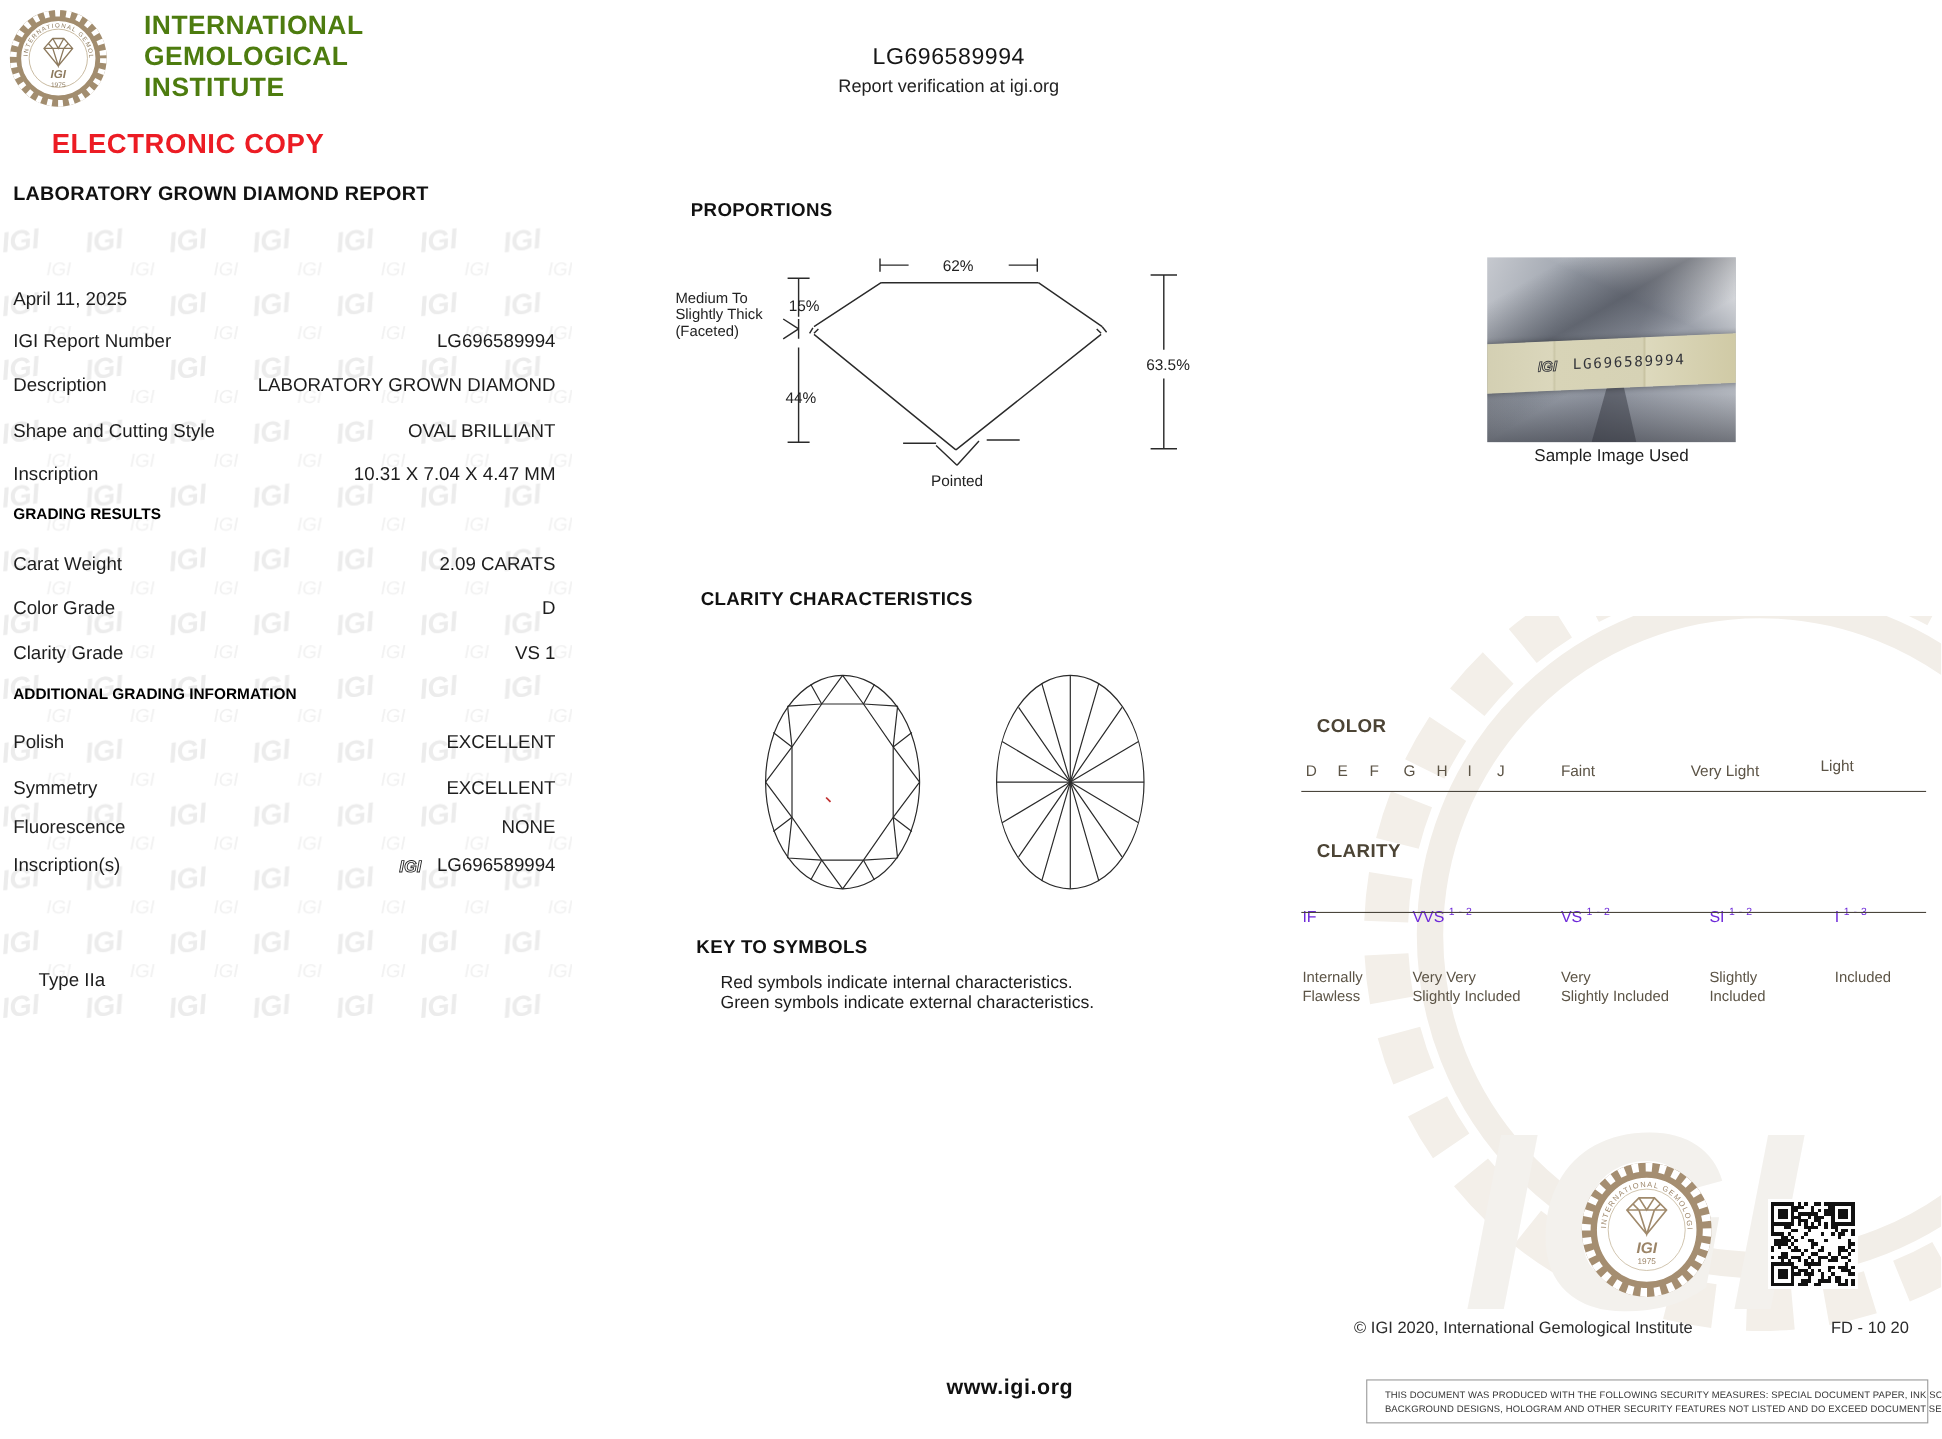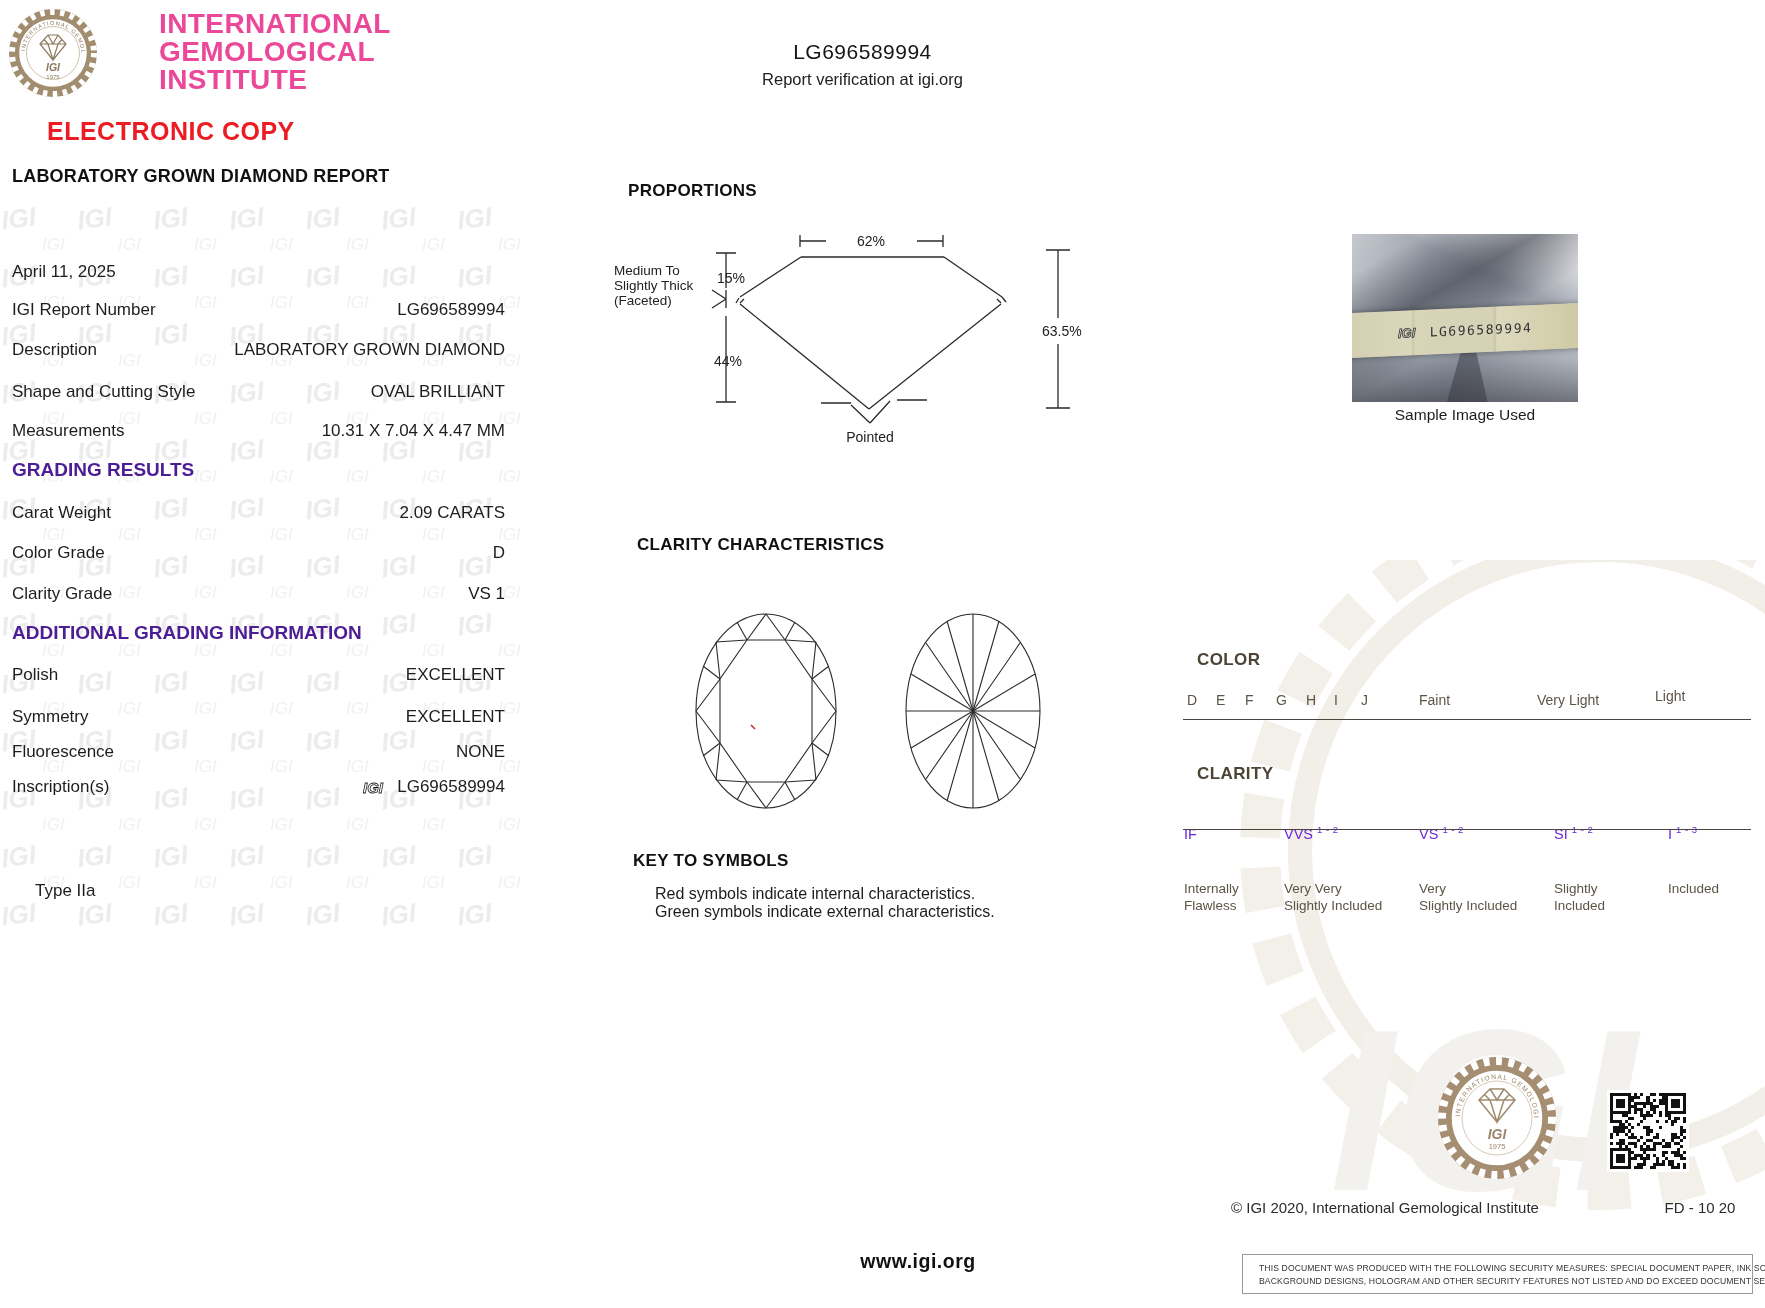--- a/index.html
+++ b/index.html
@@ -1,32 +1,32 @@
 <!DOCTYPE html>
 <html><head>
 <meta charset="utf-8">
 <style>
   html,body{margin:0;padding:0;background:#fff;}
   .page{position:relative;width:1765px;height:1308px;background:#ffffff;overflow:hidden;
         font-family:"Liberation Sans",sans-serif;color:#1d1d1d;}
   .abs{position:absolute;}
   .z{z-index:2;}
   
-  .inst-title{left:131px;top:10px;font-size:28px;font-weight:bold;line-height:28px;
-              letter-spacing:.4px;color:#ec4899;margin-left:28px;}
+  .inst-title{left:131px;top:10px;font-size:24px;font-weight:bold;line-height:28px;
+              letter-spacing:.4px;color:#4d7c0f;}
   .electronic-copy{left:47px;top:117px;font-size:25px;font-weight:bold;letter-spacing:.5px;color:#ec1c24;}
   .top-center{left:690px;top:40px;width:345px;text-align:center;}
   .top-report-number{font-size:21px;letter-spacing:.5px;color:#161616;}
   .top-verification{font-size:16.5px;margin-top:6px;color:#222;}
   .report-title{left:12px;top:166px;font-size:18px;font-weight:bold;letter-spacing:.2px;color:#111;}
   
   .lrow{position:absolute;left:12px;width:493px;display:flex;justify-content:space-between;
         font-size:17px;color:#1d1d1d;z-index:2;}
   .fvalue{text-align:right;}
-  .lsec{position:absolute;left:12px;font-size:19px;font-weight:bold;color:#4c1d95;z-index:2;}
+  .lsec{position:absolute;left:12px;font-size:14px;font-weight:bold;color:#000000;z-index:2;}
   .comments{left:12px;top:806px;width:472px;font-size:17px;line-height:25px;color:#1d1d1d;}
   .type-line{left:12px;top:881px;font-size:17px;color:#1d1d1d;margin-left:23px;}
   .inscription-value{display:flex;align-items:center;gap:5px;}
   
   .mid-h{position:absolute;font-size:17px;font-weight:bold;letter-spacing:.3px;color:#111;z-index:2;}
   .key-line{position:absolute;left:655px;font-size:16px;color:#1c1c1c;z-index:2;}
   
   .scale-h{position:absolute;font-size:17px;font-weight:bold;color:#4c4435;letter-spacing:.4px;z-index:2;}
   .cgrade{position:absolute;top:692px;font-size:14px;color:#5c5446;z-index:2;}
   .divider{position:absolute;left:1183px;width:568px;border-top:1.5px solid #4a453c;z-index:2;}
@@ -120,21 +120,21 @@
   </div>
   <div class="lrow" style="top:382px">
     <span class="flabel">Shape and Cutting Style</span>
     <span class="fvalue">OVAL BRILLIANT</span>
   </div>
   <div class="lrow" style="top:340px">
     <span class="flabel">Description</span>
     <span class="fvalue">LABORATORY GROWN DIAMOND</span>
   </div>
   <div class="lrow" style="top:421px">
-    <span class="flabel">Measurements</span>
+    <span class="flabel">Inscription</span>
     <span class="fvalue">10.31 X 7.04 X 4.47 MM</span>
   </div>
 
   <div class="lsec" style="top:459px">GRADING RESULTS</div>
 
   <div class="lrow" style="top:503px">
     <span class="flabel">Carat Weight</span>
     <span class="fvalue">2.09 CARATS</span>
   </div>
   <div class="lrow" style="top:543px">

